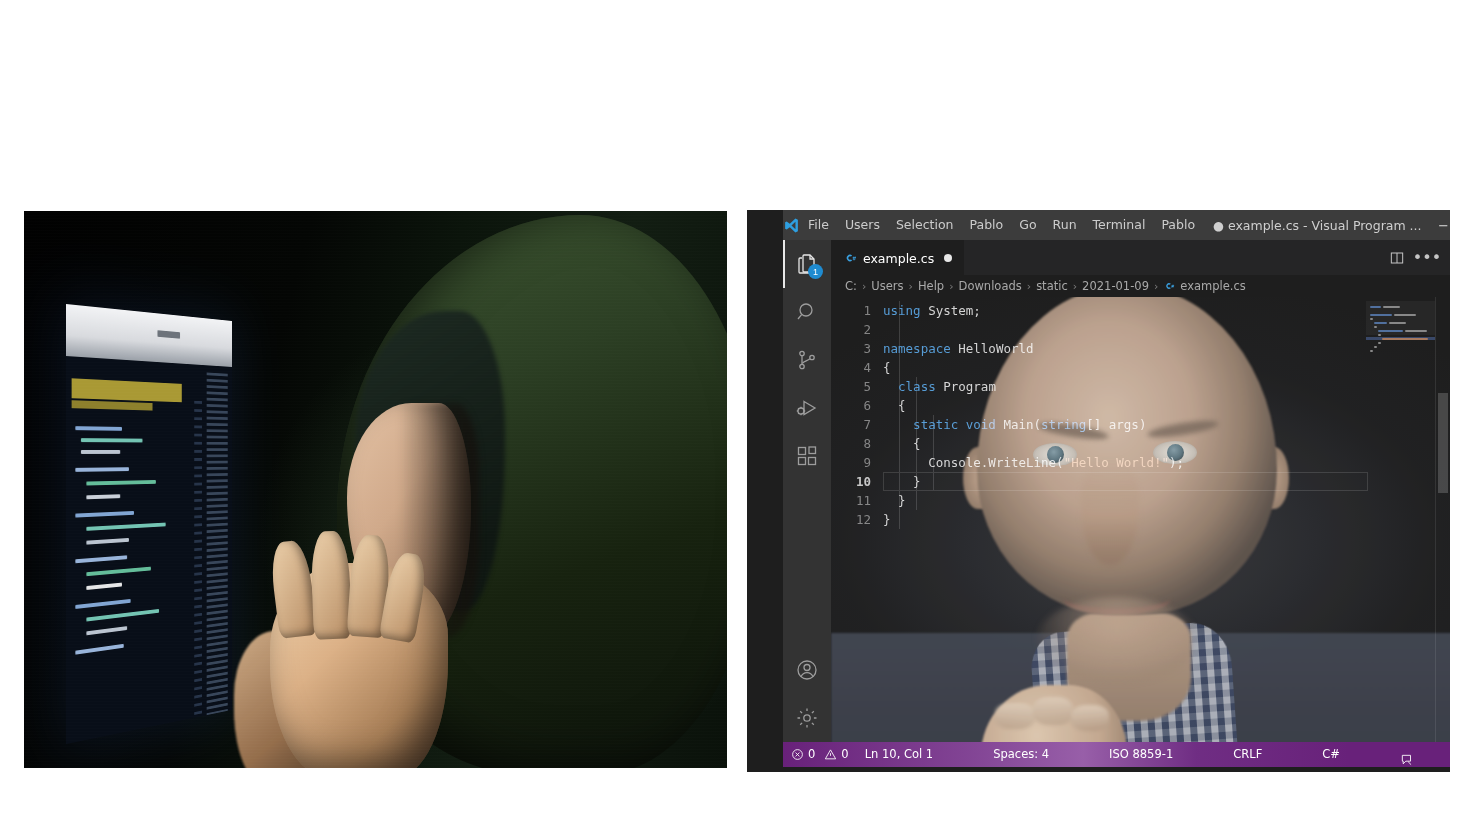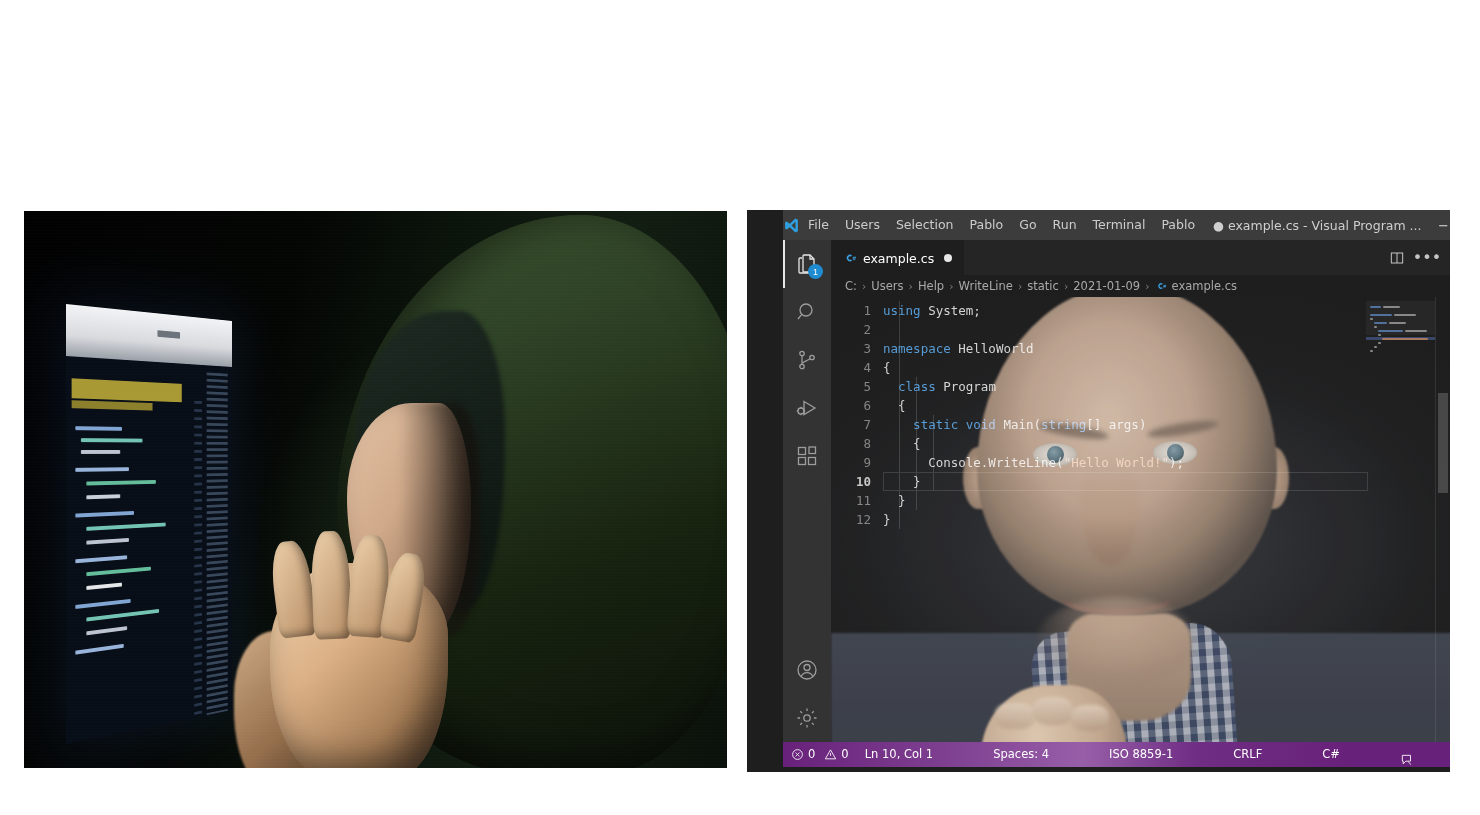--- a/index.html
+++ b/index.html
@@ -465,21 +465,21 @@
           </div>
         </div>
 
         <div class="breadcrumbs">
           <span>C:</span>
           <span class="bc-sep">›</span>
           <span>Users</span>
           <span class="bc-sep">›</span>
           <span>Help</span>
           <span class="bc-sep">›</span>
-          <span>WriteLine</span>
+          <span>Downloads</span>
           <span class="bc-sep">›</span>
           <span>static</span>
           <span class="bc-sep">›</span>
           <span>2021-01-09</span>
           <span class="bc-sep">›</span>
           <span style="display:inline-flex;align-items:center;">
             <svg width="12" height="12" viewBox="0 0 24 24">
               <path d="M15.6 7.7a5.6 5.6 0 1 0 0 8.6l-1.9-1.6a3.1 3.1 0 1 1 0-5.4z" fill="#3aa0e0"></path>
               <path d="M18.2 9.4h1.1l-.3 1.5h1.2l.3-1.5h1.1l-.3 1.5h1v1h-1.2l-.25 1.3h1.1v1h-1.3l-.3 1.5h-1.1l.3-1.5h-1.2l-.3 1.5h-1.1l.3-1.5h-1v-1h1.2l.25-1.3h-1.1v-1h1.3z" fill="#3aa0e0"></path>
             </svg>

